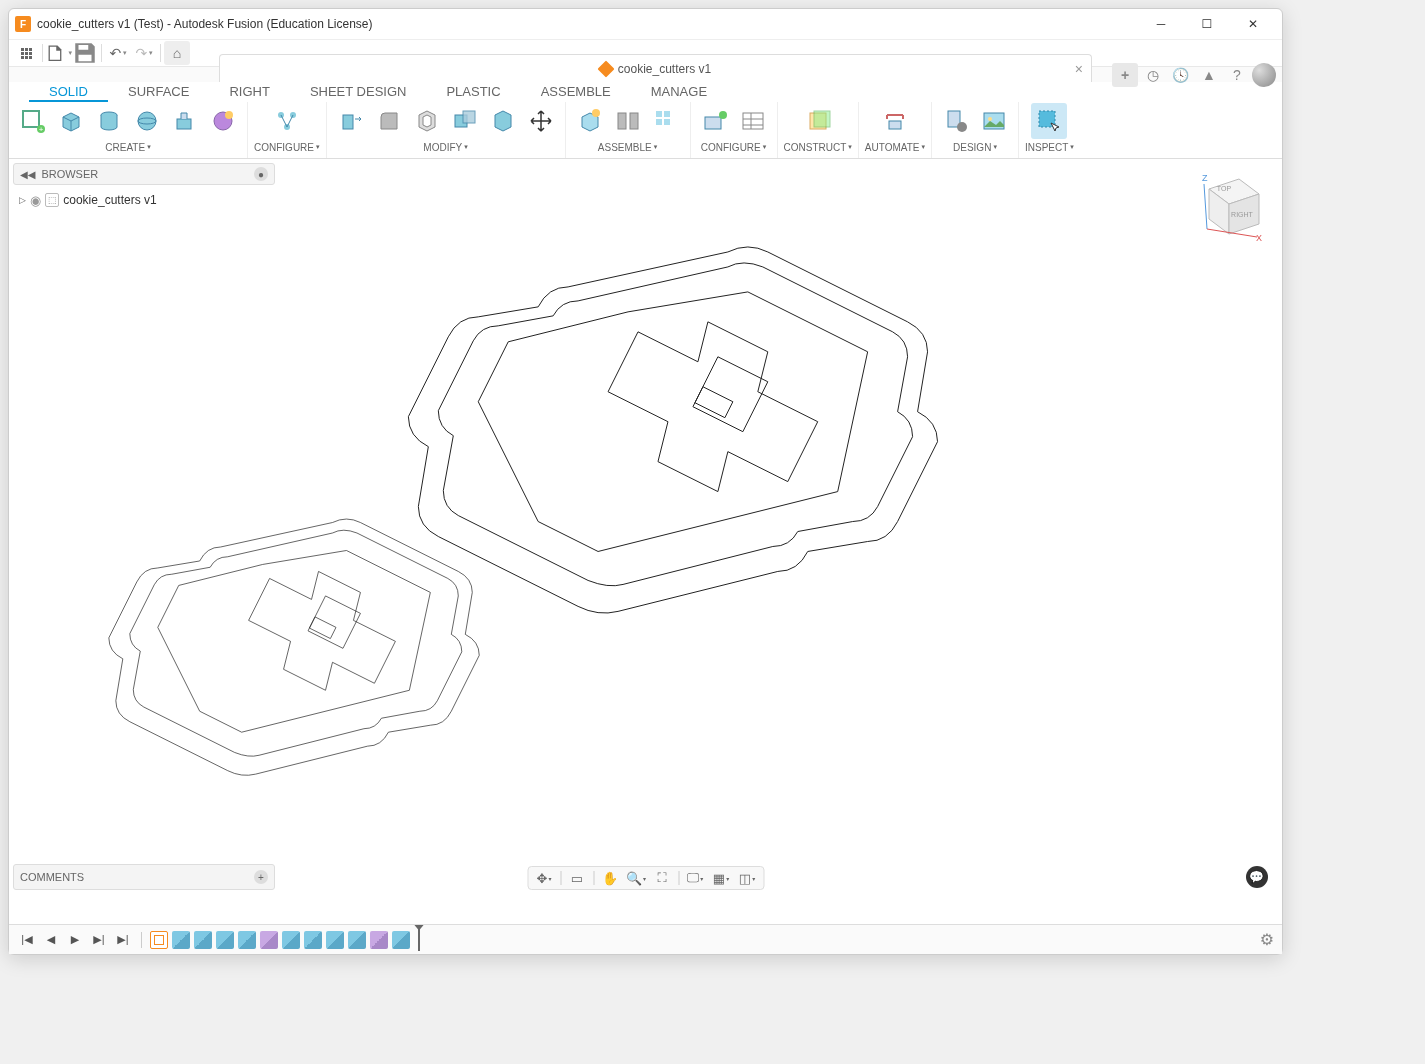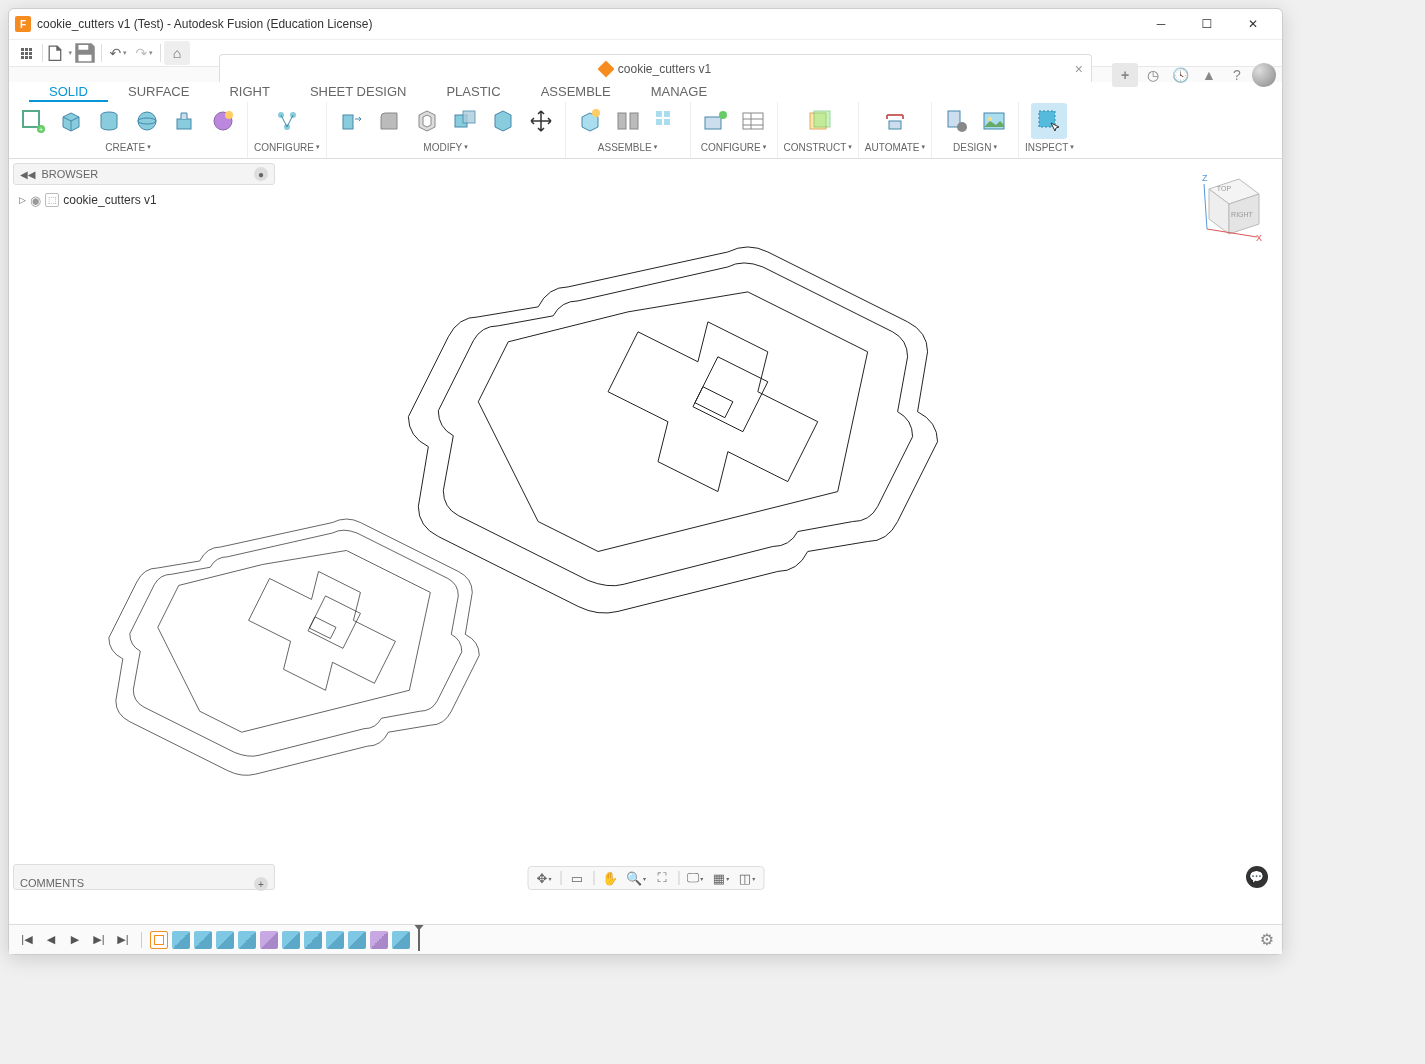--- a/index.html
+++ b/index.html
@@ -46,21 +46,21 @@
 .browser-hdr{background:#f4f4f4;border:1px solid #ddd;border-radius:3px;height:22px;display:flex;align-items:center;padding:0 6px;font-size:11px;color:#666}
 .browser-hdr .coll{margin-right:6px;font-size:10px}
 .browser-hdr .bullet{margin-left:auto;width:14px;height:14px;border-radius:50%;background:#ddd;display:flex;align-items:center;justify-content:center;font-size:10px;color:#666}
 .tree{padding:4px 2px}
 .tree-row{display:flex;align-items:center;gap:4px;height:22px;font-size:12px;color:#333;padding:0 4px}
 .tree-row .tri{font-size:9px;color:#666}
 .tree-row .eye{color:#999;font-size:13px}
 .tree-row .bx{width:14px;height:14px;border:1px solid #bbb;border-radius:2px;display:flex;align-items:center;justify-content:center;font-size:9px;color:#888}
 .canvas{position:absolute;inset:0;background:#fff}
 .viewcube{position:absolute;right:18px;top:10px;width:80px;height:80px}
-.comments{position:absolute;left:4px;bottom:34px;right:740px;height:22px;background:#f4f4f4;border:1px solid #ddd;border-radius:3px;display:flex;padding:12px 6px;font-size:11px;color:#666;width:262px}
+.comments{position:absolute;left:4px;bottom:34px;right:740px;height:22px;background:#f4f4f4;border:1px solid #ddd;border-radius:3px;display:flex;align-items:center;padding:12px 6px;font-size:11px;color:#666;width:262px}
 .comments .bullet{margin-left:auto;width:14px;height:14px;border-radius:50%;background:#ddd;display:flex;align-items:center;justify-content:center;font-size:10px}
 .navbar{position:absolute;bottom:34px;left:50%;transform:translateX(-50%);height:24px;background:#f8f8f8;border:1px solid #ddd;border-radius:4px;display:flex;align-items:center;padding:0 4px;gap:2px}
 .nav-btn{width:24px;height:20px;display:flex;align-items:center;justify-content:center;color:#666;font-size:13px;border-radius:2px}
 .nav-btn.drop::after{content:"▾";font-size:6px;margin-left:1px}
 .nsep{width:1px;height:14px;background:#ccc;margin:0 2px}
 .help-bubble{position:absolute;right:14px;bottom:36px;width:22px;height:22px;background:#333;border-radius:50%;display:flex;align-items:center;justify-content:center;color:#fff;font-size:12px}
 .timeline{height:30px;border-top:1px solid #ddd;background:#fafafa;display:flex;align-items:center;padding:0 8px;gap:4px}
 .tl-btn{width:20px;height:20px;display:flex;align-items:center;justify-content:center;color:#555;font-size:11px}
 .tl-sep{width:1px;height:16px;background:#ccc;margin:0 4px}
 .tl-item{width:18px;height:18px;border-radius:2px;display:flex;align-items:center;justify-content:center}

